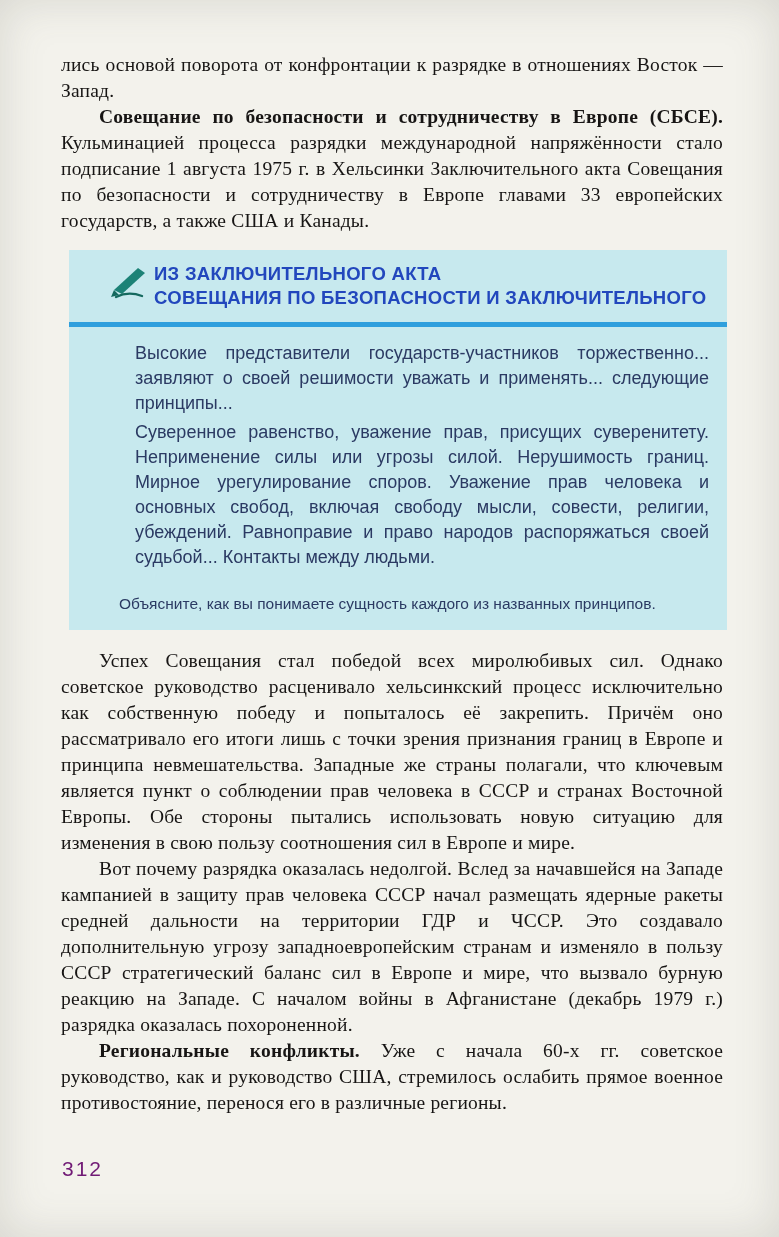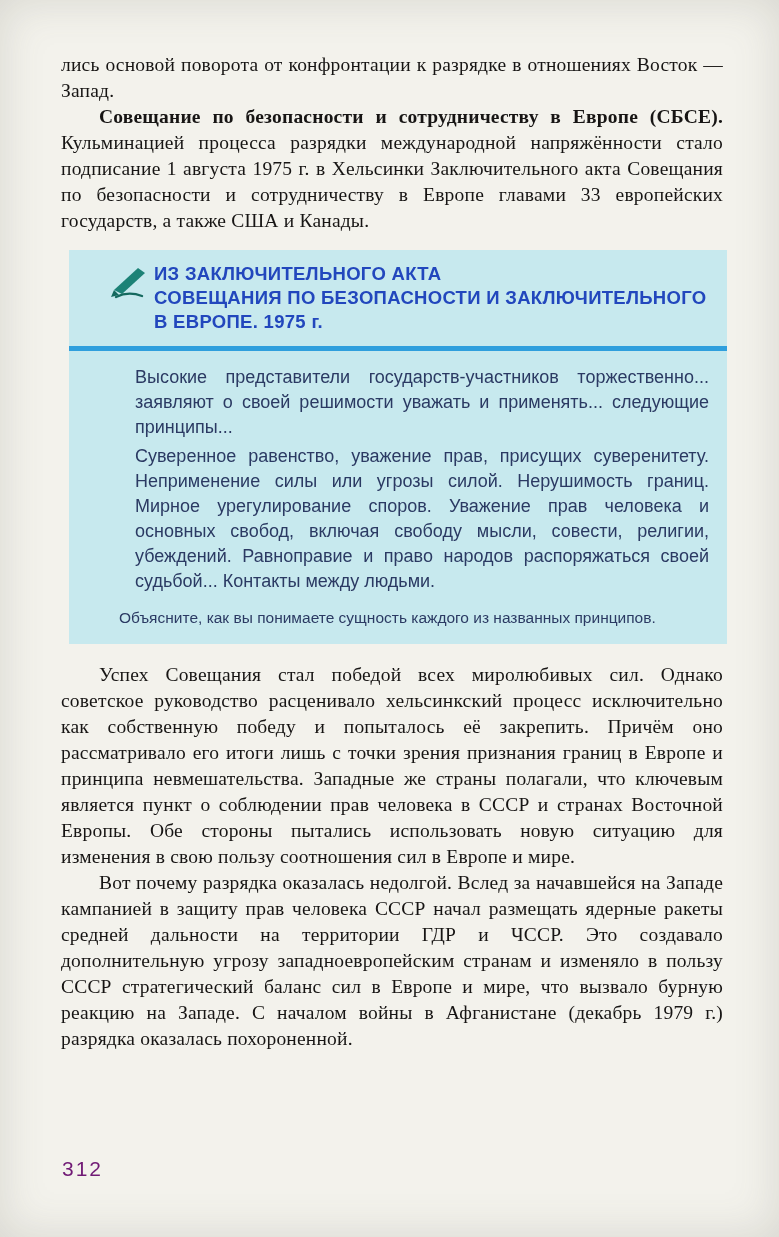--- a/index.html
+++ b/index.html
@@ -72,21 +72,21 @@
     padding: 0 18px 16px 50px;
   }
   .box-para {
     margin: 0 0 4px 16px;
     font-size: 18px;
     line-height: 25px;
     color: #2b3a63;
     text-align: justify;
   }
   .box-question {
-    margin: 14px 0 0 0;
+    margin: 24px 0 0 0;
     font-size: 15.5px;
     line-height: 20px;
     color: #2b3a63;
     text-align: justify;
   }
   .page-number {
     position: absolute;
     left: 62px;
     top: 1157px;
     font-family: "Liberation Sans", sans-serif;
@@ -109,31 +109,31 @@
       <div class="box-header">
         <svg class="box-icon" viewBox="0 0 44 40" xmlns="http://www.w3.org/2000/svg">
           <g fill="none" stroke="#14695e" stroke-width="2.4" stroke-linecap="round" stroke-linejoin="round">
             <path d="M6 30 L30 8 L37 13 L14 34 Z" fill="#1c8276" stroke="none"></path>
             <path d="M6 30 L3 37 L11 35 Z" fill="#14695e" stroke="none"></path>
             <path d="M8 37 C 16 33, 26 33, 34 36"></path>
           </g>
         </svg>
         <div class="box-title-line">ИЗ ЗАКЛЮЧИТЕЛЬНОГО АКТА</div>
         <div class="box-title-line">СОВЕЩАНИЯ ПО БЕЗОПАСНОСТИ И ЗАКЛЮЧИТЕЛЬНОГО</div>
-        <div class="box-title-line">В ЕВРОПЕ. 1975 г.</div>
       </div>
       <div class="box-rule"></div>
       <div class="box-body">
         <p class="box-para">Высокие представители государств-участников торжественно... заявляют о своей решимости уважать и применять... следующие принципы...</p>
         <p class="box-para">Суверенное равенство, уважение прав, присущих суверенитету. Неприменение силы или угрозы силой. Нерушимость границ. Мирное урегулирование споров. Уважение прав человека и основных свобод, включая свободу мысли, совести, религии, убеждений. Равноправие и право народов распоряжаться своей судьбой... Контакты между людьми.</p>
         <p class="box-question">Объясните, как вы понимаете сущность каждого из названных принципов.</p>
       </div>
     </div>
 
     <p class="para">Успех Совещания стал победой всех миролюбивых сил. Однако советское руководство расценивало хельсинкский процесс исключительно как собственную победу и попыталось её закрепить. Причём оно рассматривало его итоги лишь с точки зрения признания границ в Европе и принципа невмешательства. Западные же страны полагали, что ключевым является пункт о соблюдении прав человека в СССР и странах Восточной Европы. Обе стороны пытались использовать новую ситуацию для изменения в свою пользу соотношения сил в Европе и мире.</p>
 
     <p class="para">Вот почему разрядка оказалась недолгой. Вслед за начавшейся на Западе кампанией в защиту прав человека СССР начал размещать ядерные ракеты средней дальности на территории ГДР и ЧССР. Это создавало дополнительную угрозу западноевропейским странам и изменяло в пользу СССР стратегический баланс сил в Европе и мире, что вызвало бурную реакцию на Западе. С началом войны в Афганистане (декабрь 1979 г.) разрядка оказалась похороненной.</p>
 
+    <p class="para"><b>Региональные конфликты.</b><span> Уже с начала 60-х гг. советское руководство, как и руководство США, стремилось ослабить прямое военное противостояние, перенося его в различные регионы.</span></p>
 
   </div>
 
   <div class="page-number">312</div>
 </div>
 
 </body></html>

